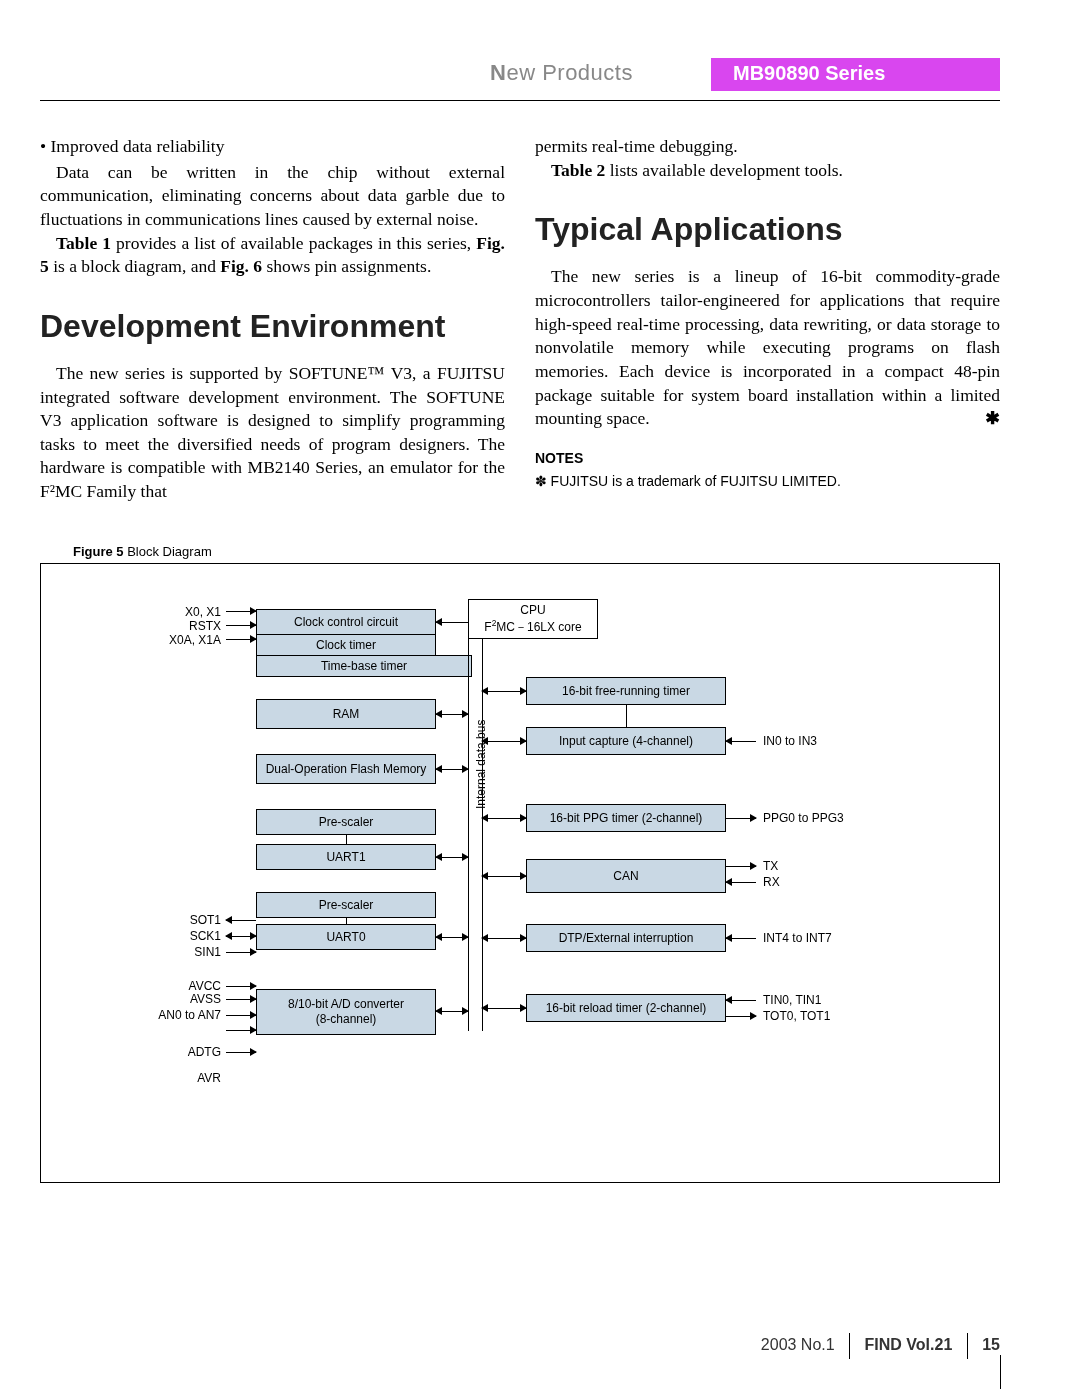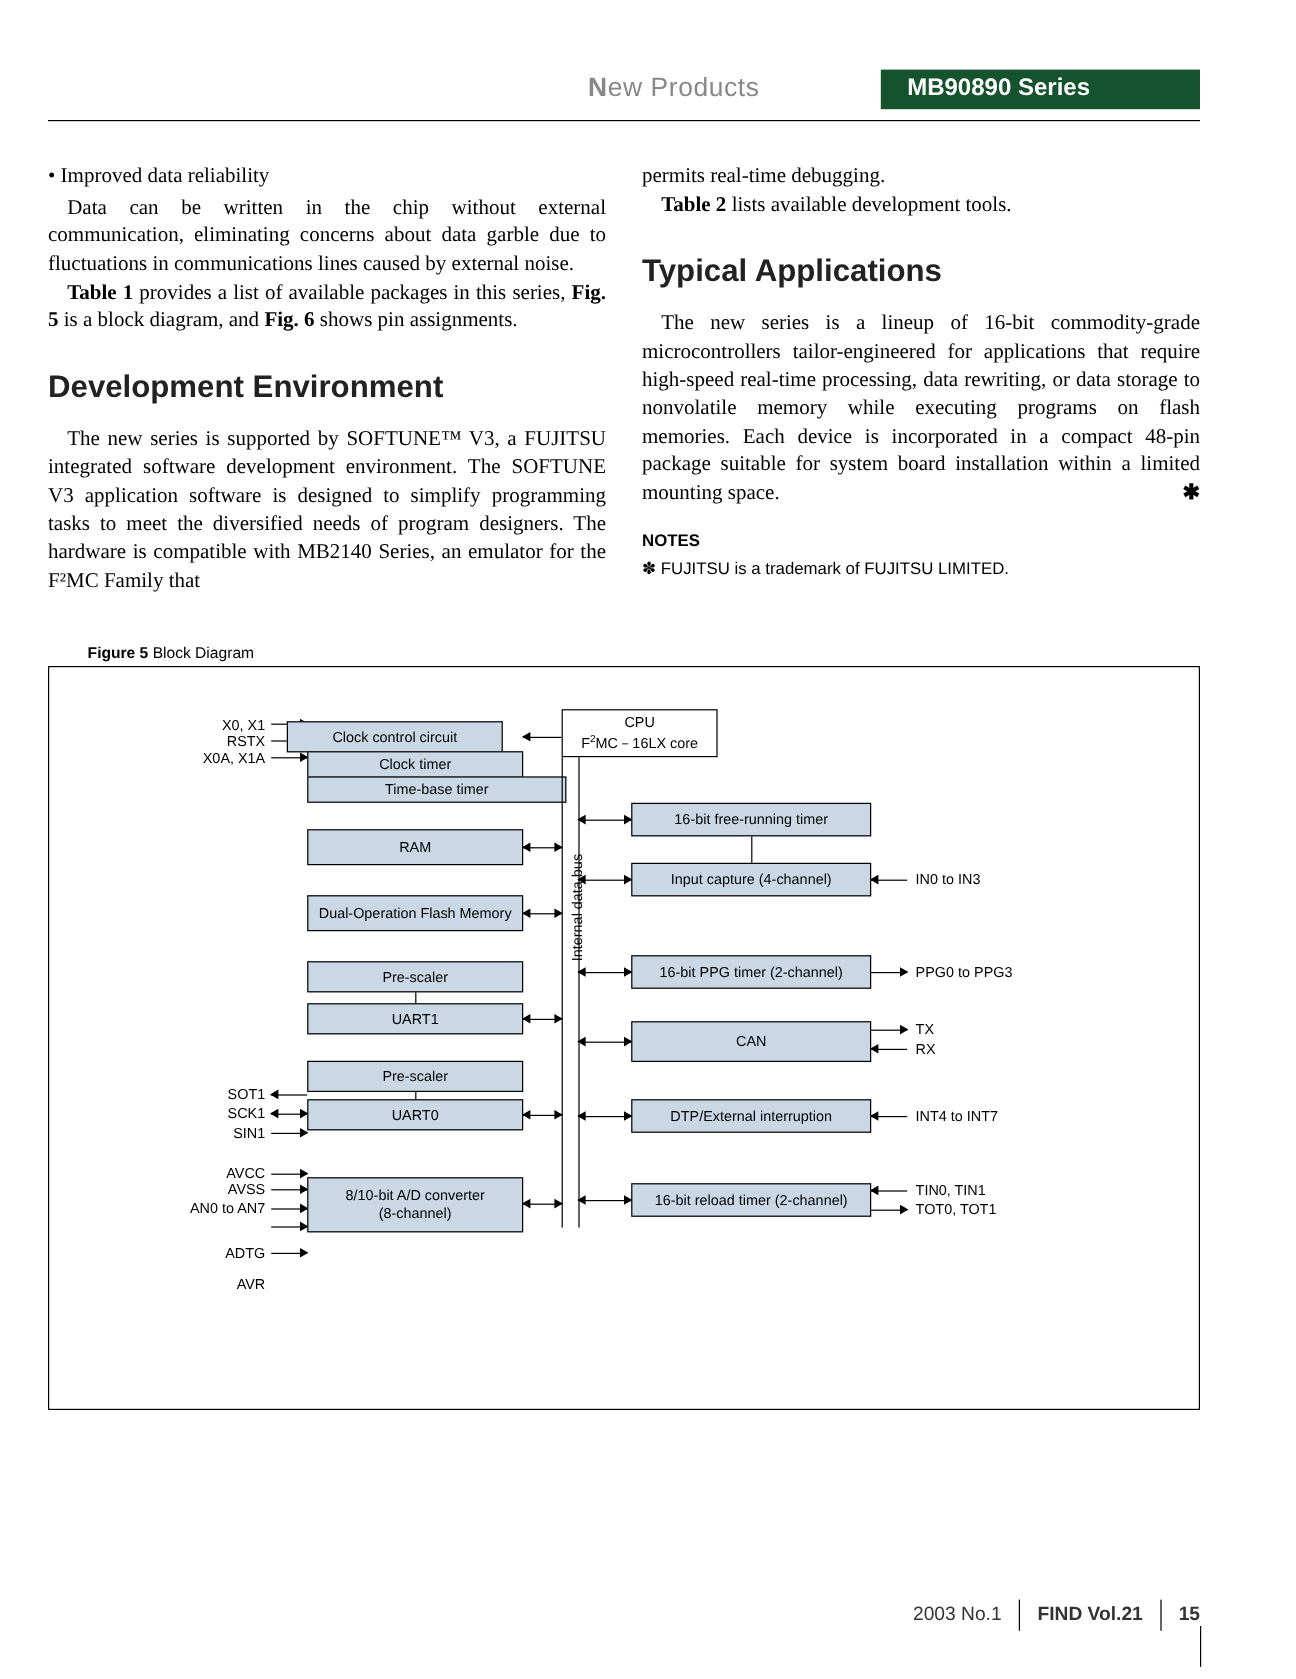--- a/index.html
+++ b/index.html
@@ -27,27 +27,27 @@
     font-family: "Helvetica Neue", Arial, sans-serif;
     font-size: 22px;
     color: #888;
     letter-spacing: 0.5px;
   }
   .topbar-new b { font-weight: 700; }
   .topbar-series {
     position: absolute;
     right: 0;
     top: -2px;
-    background: #14532d;
+    background: #d946ef;
     color: #fff;
     font-family: Arial, sans-serif;
     font-weight: 700;
     font-size: 20px;
     padding: 4px 22px 6px 22px;
-    width: 266px;
+    width: 289px;
     text-align: left;
   }
   .rule {
     border: none;
     border-top: 1px solid #000;
     margin-bottom: 34px;
   }
   
   .cols {
     display: flex;
@@ -57,21 +57,21 @@
   .body {
     font-size: 17.5px;
     line-height: 1.35;
     text-align: justify;
   }
   .bullet-line { margin-bottom: 2px; }
   .indent { text-indent: 16px; }
   h2 {
     font-family: Arial, Helvetica, sans-serif;
     font-weight: 800;
-    font-size: 26px;
+    font-size: 32px;
     color: #222;
     margin: 26px 0 14px 0;
   }
   .notes-hd {
     font-family: Arial, sans-serif;
     font-weight: 700;
     font-size: 14px;
     margin-top: 18px;
     margin-bottom: 4px;
   }
@@ -239,21 +239,21 @@
       <div class="h-line arrow-l" style="left:145px; top:311px; width:30px;"></div>
       <div class="h-line arrow-l arrow-r" style="left:145px; top:327px; width:30px;"></div>
       <div class="h-line arrow-r" style="left:145px; top:343px; width:30px;"></div>
 
       <div class="h-line arrow-r" style="left:145px; top:377px; width:30px;"></div>
       <div class="h-line arrow-r" style="left:145px; top:390px; width:30px;"></div>
       <div class="h-line arrow-r" style="left:145px; top:406px; width:30px;"></div>
       <div class="h-line arrow-r" style="left:145px; top:421px; width:30px;"></div>
       <div class="h-line arrow-r" style="left:145px; top:443px; width:30px;"></div>
 
-      <div class="blk" style="left:158px; top:0px; width:180px; height:26px;">Clock control circuit</div>
+      <div class="blk" style="left:175px; top:0px; width:180px; height:26px;">Clock control circuit</div>
       <div class="blk" style="left:175px; top:25px; width:180px; height:22px;">Clock timer</div>
       <div class="blk" style="left:175px; top:46px; width:216px; height:22px;">Time-base timer</div>
 
       <div class="blk" style="left:175px; top:90px; width:180px; height:30px;">RAM</div>
       <div class="blk" style="left:175px; top:145px; width:180px; height:30px;">Dual-Operation Flash Memory</div>
 
       <div class="blk" style="left:175px; top:200px; width:180px; height:26px;">Pre-scaler</div>
       <div class="blk" style="left:175px; top:235px; width:180px; height:26px;">UART1</div>
 
       <div class="blk" style="left:175px; top:283px; width:180px; height:26px;">Pre-scaler</div>

